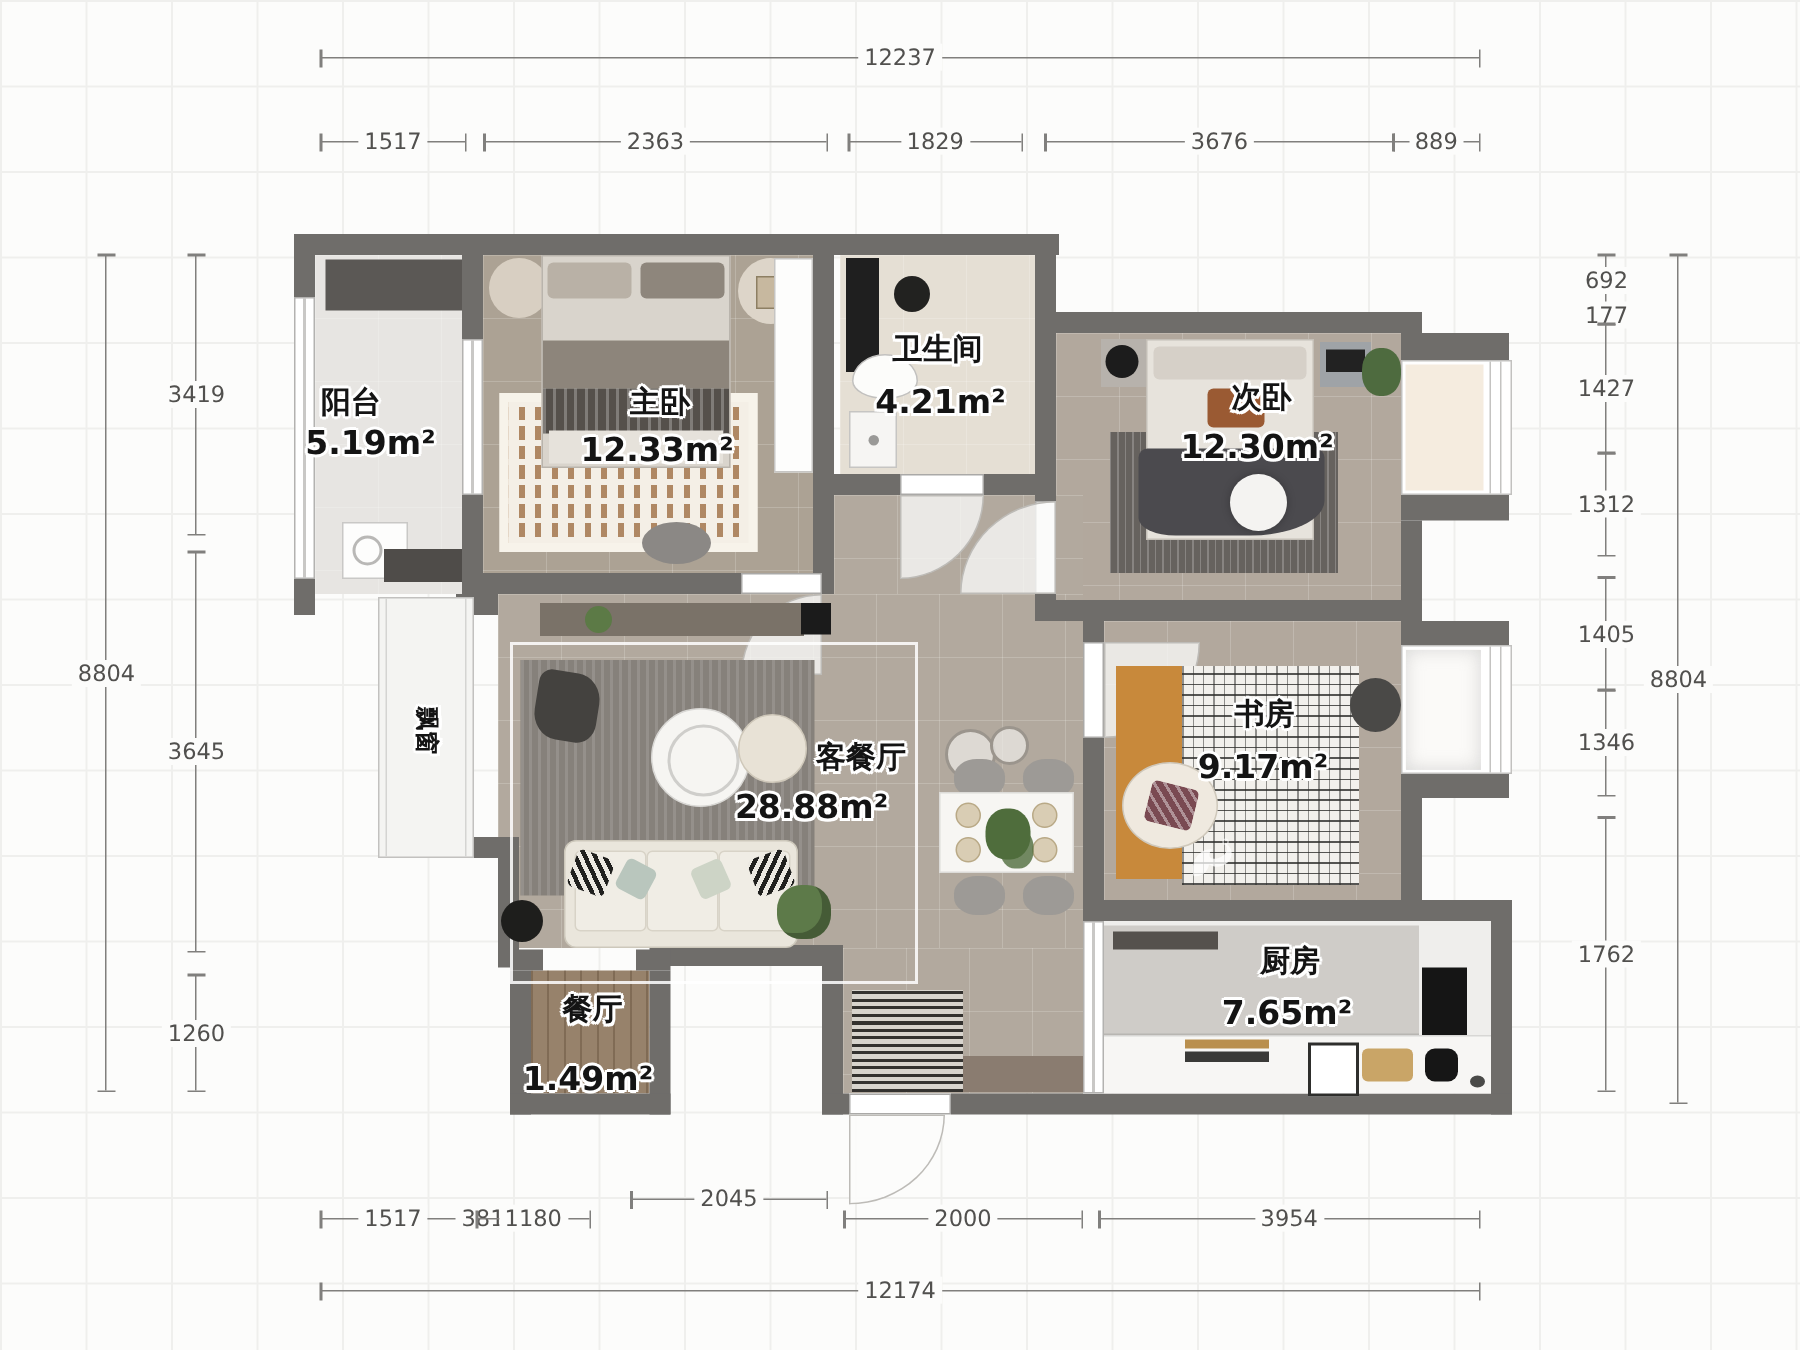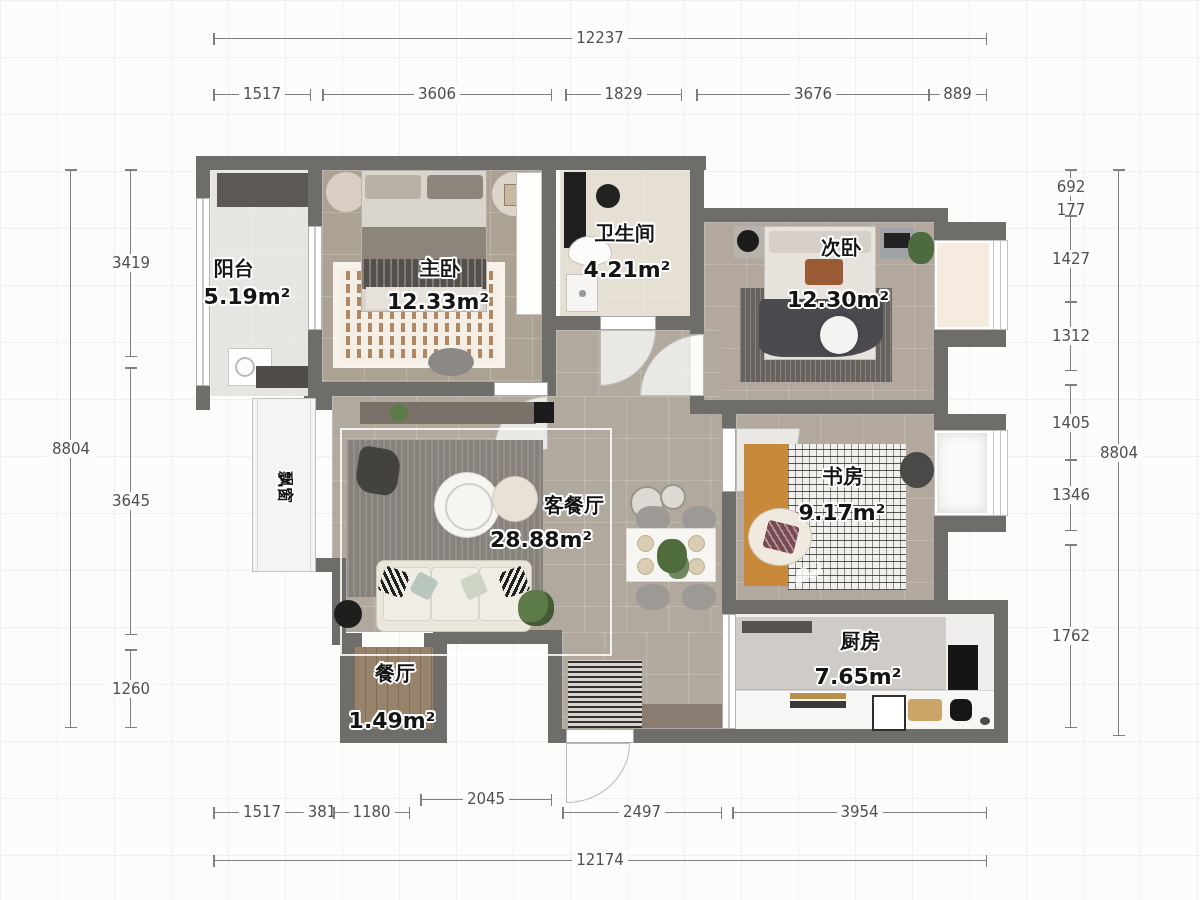--- a/index.html
+++ b/index.html
@@ -49,46 +49,46 @@
 
 <div id="canvas">
 
   <div class="dh" style="left:214px;top:38px;width:772px">
     <span class="dlabel">12237</span>
     </div>
   <div class="dh" style="left:214px;top:94px;width:96px">
     <span class="dlabel">1517</span>
     </div>
   <div class="dh" style="left:323px;top:94px;width:228px">
-    <span class="dlabel">3606</span>
+    <span class="dlabel">2363</span>
     </div>
   <div class="dh" style="left:566px;top:94px;width:115px">
     <span class="dlabel">1829</span>
     </div>
   <div class="dh" style="left:697px;top:94px;width:232px">
     <span class="dlabel">3676</span>
     </div>
   <div class="dh" style="left:929px;top:94px;width:57px">
     <span class="dlabel">889</span>
     </div>
 
   <div class="dh" style="left:214px;top:812px;width:96px">
     <span class="dlabel">1517</span>
     </div>
   <div class="dh" style="left:310px;top:812px;width:24px">
     <span class="dlabel">381</span>
     </div>
-  <div class="dh" style="left:334px;top:812px;width:75px">
+  <div class="dh" style="left:318px;top:812px;width:75px">
     <span class="dlabel">1180</span>
     </div>
   <div class="dh" style="left:421px;top:799px;width:130px">
     <span class="dlabel">2045</span>
     </div>
   <div class="dh" style="left:563px;top:812px;width:158px">
-    <span class="dlabel">2497</span>
+    <span class="dlabel">2000</span>
     </div>
   <div class="dh" style="left:733px;top:812px;width:253px">
     <span class="dlabel">3954</span>
     </div>
   <div class="dh" style="left:214px;top:860px;width:772px">
     <span class="dlabel">12174</span>
     </div>
 
   <div class="dv" style="left:70px;top:170px;height:557px">
     <span class="dlabel">8804</span>
@@ -308,21 +308,21 @@
     <div style="position:absolute;left:214px;top:8px;width:22px;height:22px;border-radius:30%;background:#161616"></div>
     <div style="position:absolute;left:244px;top:26px;width:10px;height:8px;border-radius:50%;background:#4a4a48"></div>
   </div>
 
   <div class="rlabel rname" style="left:234px;top:268px">阳台</div>
   <div class="rlabel rarea" style="left:247px;top:296px">5.19m²</div>
   <div class="rlabel rname" style="left:440px;top:268px">主卧</div>
   <div class="rlabel rarea" style="left:438px;top:301px">12.33m²</div>
   <div class="rlabel rname" style="left:625px;top:233px">卫生间</div>
   <div class="rlabel rarea" style="left:627px;top:269px">4.21m²</div>
-  <div class="rlabel rname" style="left:841px;top:247px">次卧</div>
+  <div class="rlabel rname" style="left:841px;top:265px">次卧</div>
   <div class="rlabel rarea" style="left:838px;top:299px">12.30m²</div>
   <div class="rlabel rname" style="left:843px;top:476px">书房</div>
   <div class="rlabel rarea" style="left:842px;top:512px">9.17m²</div>
   <div class="rlabel rname" style="left:574px;top:505px">客餐厅</div>
   <div class="rlabel rarea" style="left:541px;top:539px">28.88m²</div>
   <div class="rlabel rname" style="left:395px;top:673px">餐厅</div>
   <div class="rlabel rarea" style="left:392px;top:720px">1.49m²</div>
   <div class="rlabel rname" style="left:860px;top:641px">厨房</div>
   <div class="rlabel rarea" style="left:858px;top:676px">7.65m²</div>
   <div class="rlabel rot" style="left:284px;top:487px">飘窗</div>

